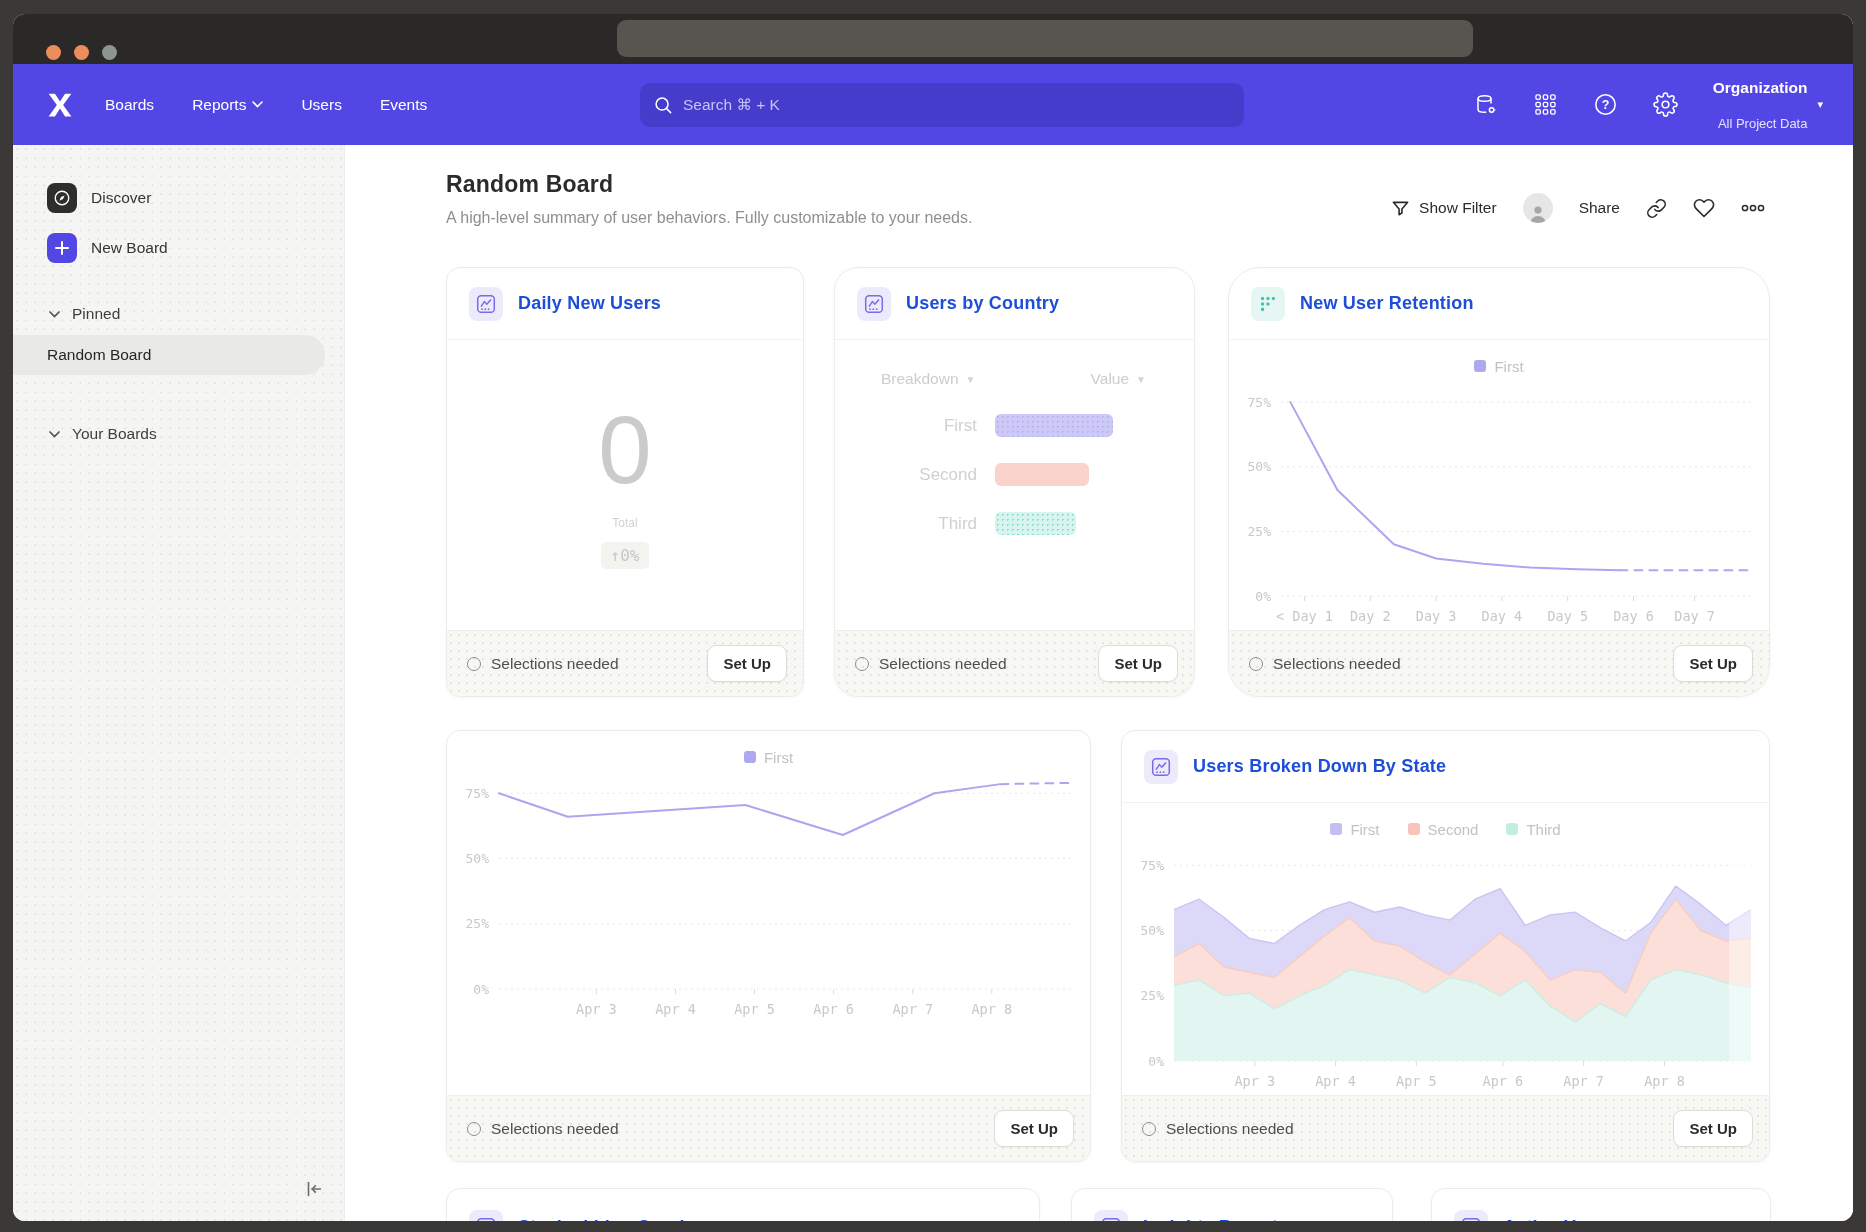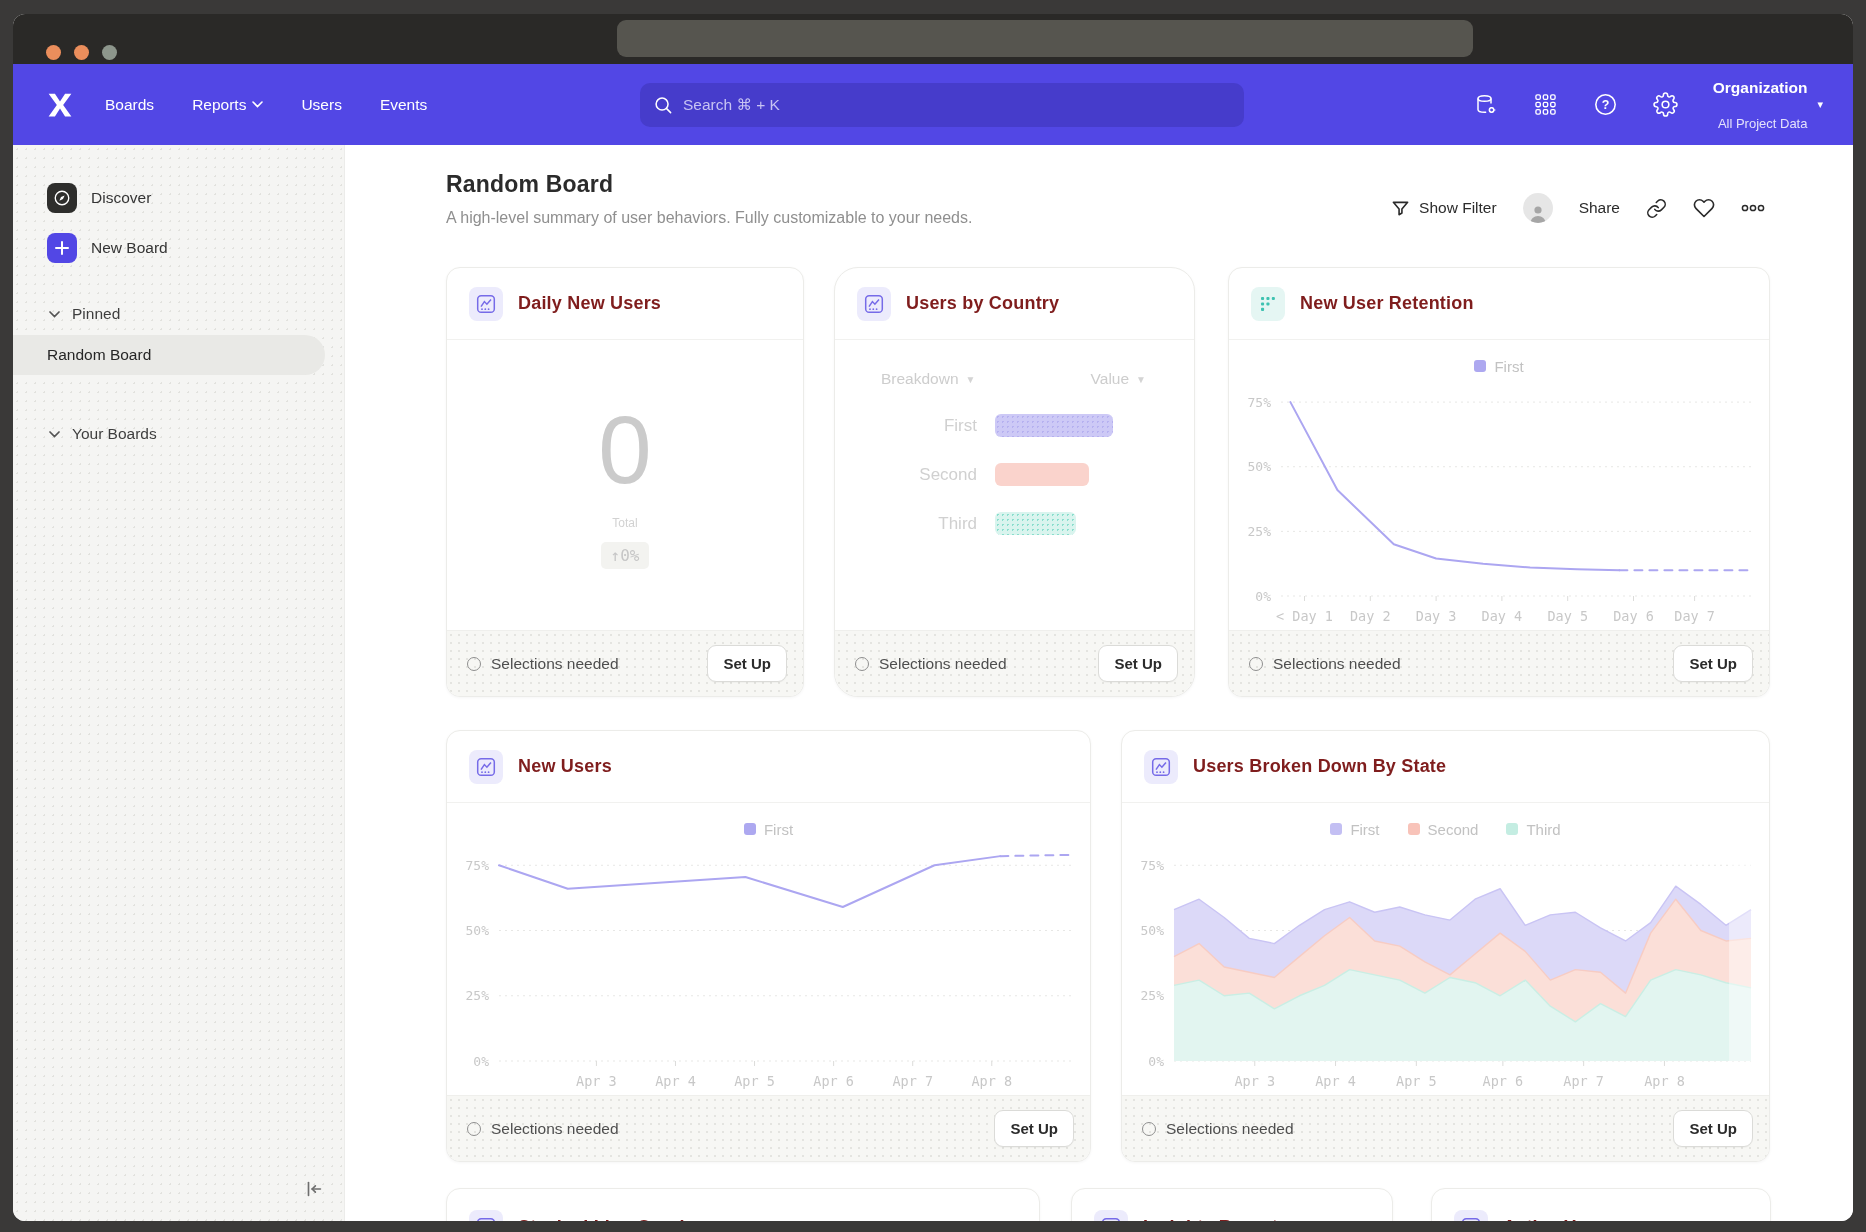--- a/index.html
+++ b/index.html
@@ -59,21 +59,21 @@
   .toolbar { position:absolute; top:48px; right:88px; display:flex; align-items:center; gap:26px; color:#2B2B2B; }
   .toolitem { display:flex; align-items:center; gap:9px; font-size:15.5px; font-weight:500; cursor:pointer; }
   .avatar { width:30px; height:30px; border-radius:50%; background:#E6E6E6; overflow:hidden; display:flex; align-items:flex-end; justify-content:center; cursor:pointer; }
 
   
   .card { position:absolute; background:#fff; border:1px solid #ECECE9; border-radius:14px;
           box-shadow:0 1px 3px rgba(0,0,0,.04); display:flex; flex-direction:column; overflow:hidden; }
   .cardhdr { height:72px; flex:none; display:flex; align-items:center; gap:15px; padding:0 22px; border-bottom:1px solid #F1F1EF; }
   .cardicon { width:34px; height:34px; border-radius:8px; background:#ECEBFC; color:#766BE8; display:flex; align-items:center; justify-content:center; flex:none; }
   .cardicon.mint { background:#E5F6F3; color:#3EC2B1; }
-  .cardtitle { font-size:18px; font-weight:700; color:#7f1d1d; letter-spacing:.2px; }
+  .cardtitle { font-size:18px; font-weight:700; color:#1d4ed8; letter-spacing:.2px; }
   .cardbody { flex:1; position:relative; min-height:0; }
   .cardfoot { height:66px; flex:none; border-top:1px solid #EFEFEC; background:#F7F7F4;
               background-image:radial-gradient(circle,#E4E4E0 1px, transparent 1px); background-size:8px 8px;
               display:flex; align-items:center; justify-content:space-between; padding:0 16px 0 20px;gap:18px; }
   .selneed { display:flex; align-items:center; gap:10px; font-size:15.5px; color:#4E4E4E; }
   .selneed .circ { width:14px; height:14px; border:1.6px solid #8F8F8F; border-radius:50%; flex:none; }
   .setup { background:#fff; border:1px solid #DBDBD8; border-radius:9px; padding:9px 15px; font-size:15px; font-weight:700;
            color:#2B2B2B; cursor:pointer; font-family:inherit; box-shadow:0 1px 1px rgba(0,0,0,.03); }
 
   
@@ -352,21 +352,21 @@
         </div>
         <div class="cardfoot">
           <div class="selneed">
               <span class="circ"></span>
               <span>Selections needed</span>
             </div>
           <button class="setup">Set Up</button>
         </div>
       </div>
 
-      <div class="card" style="left:883px; top:122px; width:542px; height:430px;">
+      <div class="card" style="left:883px; top:122px; width:542px; height:430px;border-radius:32px;">
         <div class="cardhdr">
           <span class="cardicon mint">
             <svg width="20" height="20" viewBox="0 0 20 20">
                 <g fill="currentColor">
                   <rect x="3" y="3" width="3.1" height="3.1" rx="1"></rect>
                   <rect x="8.4" y="3" width="3.1" height="3.1" rx="1"></rect>
                   <rect x="13.8" y="3" width="3.1" height="3.1" rx="1"></rect>
                   <rect x="3" y="8.4" width="3.1" height="3.1" rx="1"></rect>
                   <rect x="8.4" y="8.4" width="3.1" height="3.1" rx="1"></rect>
                   <rect x="3" y="13.8" width="3.1" height="3.1" rx="1"></rect>
@@ -412,32 +412,20 @@
         <div class="cardfoot">
           <div class="selneed">
               <span class="circ"></span>
               <span>Selections needed</span>
             </div>
           <button class="setup">Set Up</button>
         </div>
       </div>
 
       <div class="card" style="left:101px; top:585px; width:645px; height:432px;">
-        <div class="cardhdr">
-          <span class="cardicon">
-            <svg width="20" height="20" viewBox="0 0 20 20" fill="none" stroke="currentColor" stroke-width="1.5">
-                <rect x="1.7" y="1.7" width="16.6" height="16.6" rx="3.4"></rect>
-                <polyline points="5,12.6 8.4,7.6 10.9,10.2 15,5.4"></polyline>
-                <circle cx="6" cy="15.2" r=".9" fill="currentColor" stroke="none"></circle>
-                <circle cx="9.3" cy="15.2" r=".9" fill="currentColor" stroke="none"></circle>
-                <circle cx="12.6" cy="15.2" r=".9" fill="currentColor" stroke="none"></circle>
-              </svg>
-          </span>
-          <span class="cardtitle">New Users</span>
-        </div>
         <div class="cardbody">
           <div class="legend">
             <span class="legenditem">
                 <span class="sw" style="background:#ADA8F0"></span>
                 <span>First</span>
               </span>
           </div>
           <svg class="chartsvg" id="chart-new-users" width="643" height="258" viewBox="0 0 643 258">
               <line x1="52" y1="28.268292682926823" x2="625" y2="28.268292682926823" stroke="#E7E7E5" stroke-width="1" stroke-dasharray="2 4"></line>
               <text x="42" y="32.76829268292683" text-anchor="end" fill="#C8C8C8" font-size="13" font-family="DejaVu Sans Mono, monospace">75%</text>

